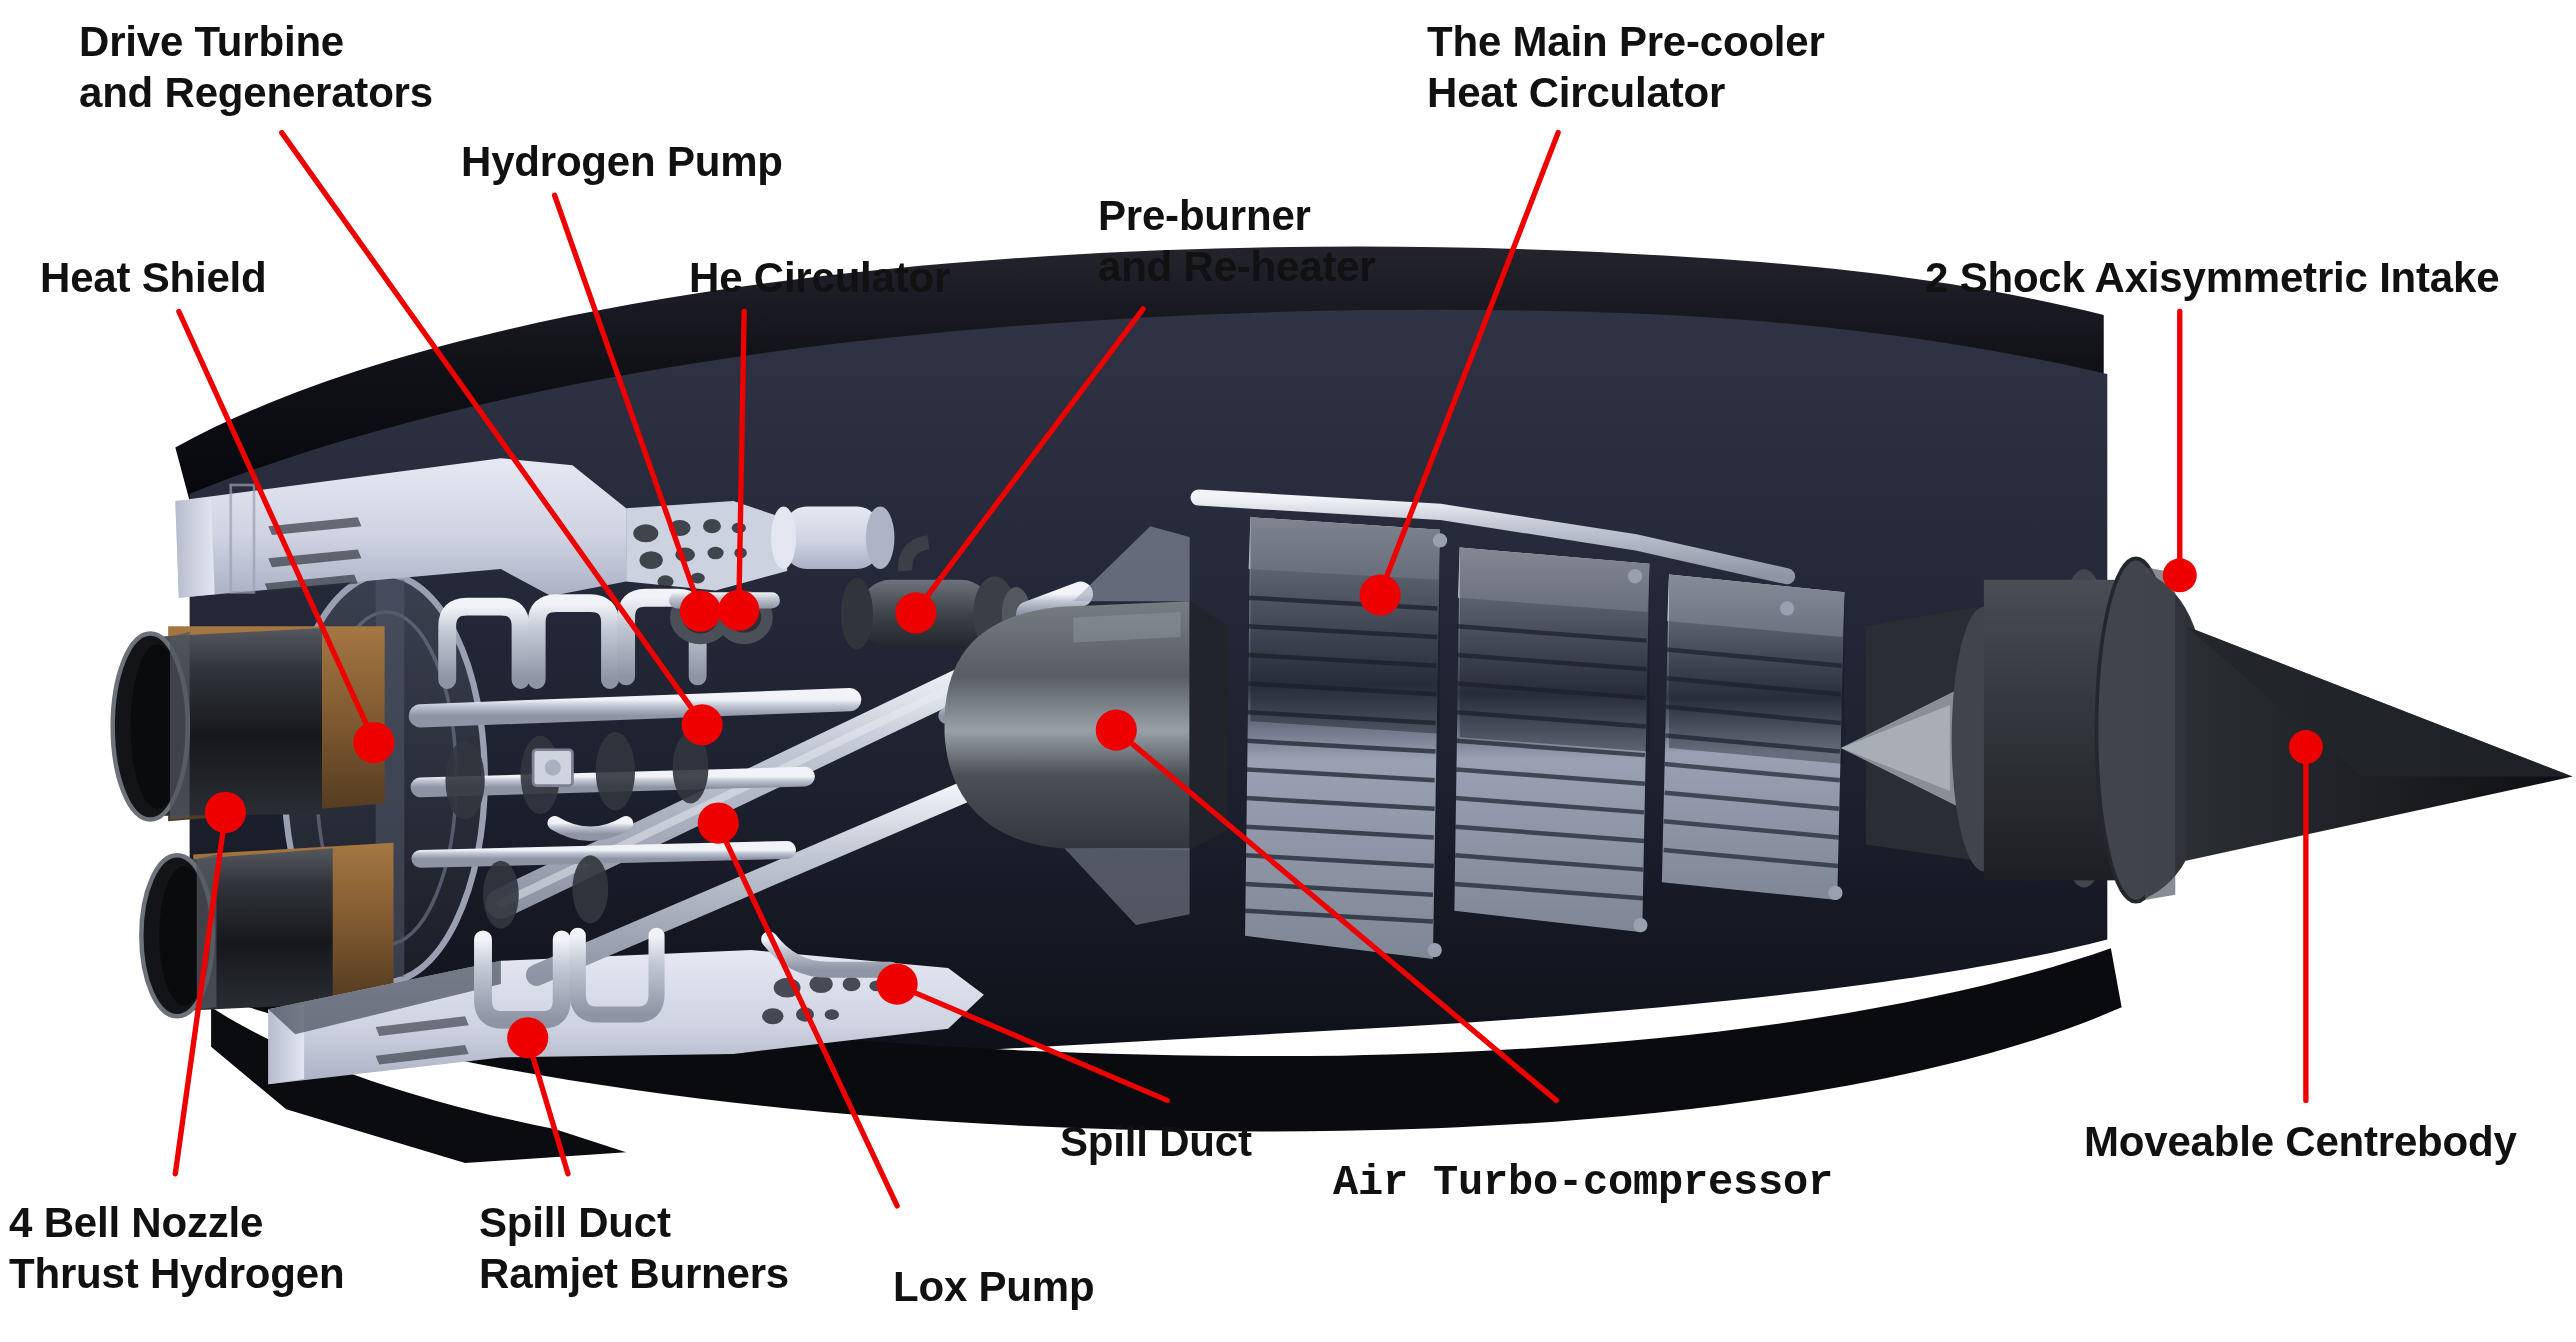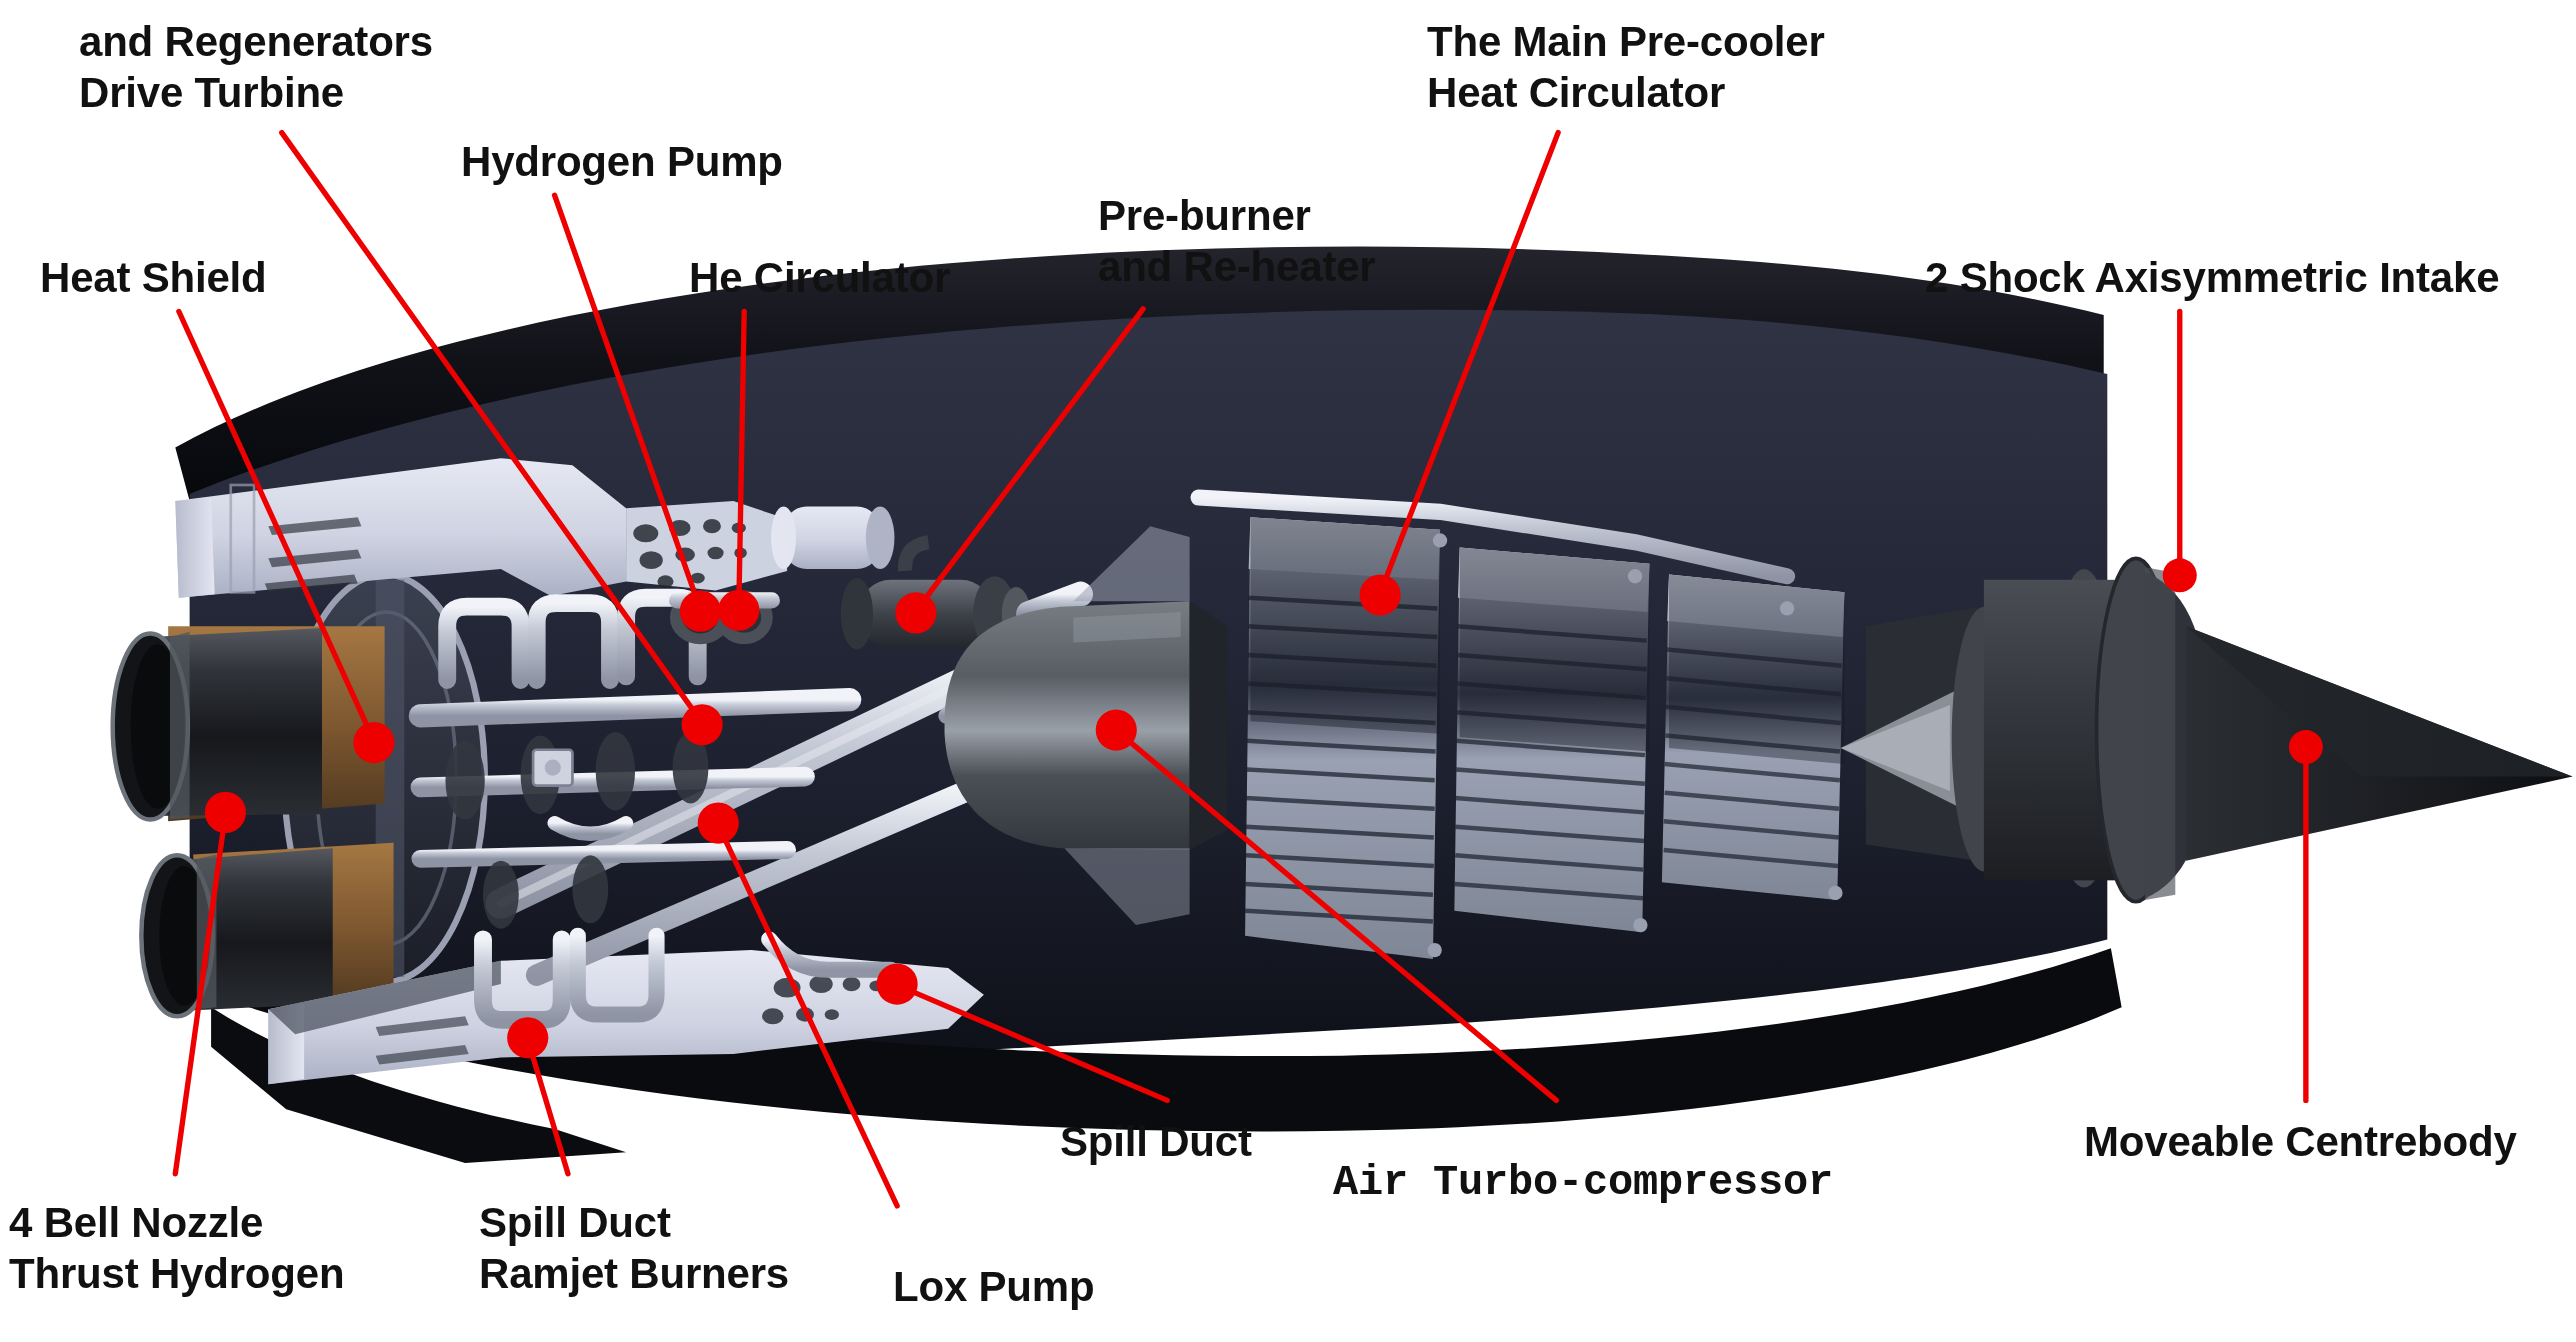--- a/index.html
+++ b/index.html
@@ -441,21 +441,21 @@
         <polyline points="1305,1230 1005,1102" fill="none" stroke="#ee0000" stroke-width="6" stroke-linecap="round" stroke-linejoin="round"></polyline>
         <circle cx="1003" cy="1100" r="23" fill="#ee0000"></circle>
         <polyline points="1740,1230 1250,818" fill="none" stroke="#ee0000" stroke-width="6" stroke-linecap="round" stroke-linejoin="round"></polyline>
         <circle cx="1248" cy="816" r="23" fill="#ee0000"></circle>
         <polyline points="2578,1230 2578,838" fill="none" stroke="#ee0000" stroke-width="6" stroke-linecap="round" stroke-linejoin="round"></polyline>
         <circle cx="2578" cy="835" r="19" fill="#ee0000"></circle>
       </g>
   </svg>
 
   <div id="label-layer">
-      <div class="callout-label label-left" style="left: 79px; top: 16px;"><div>and Regenerators</div><div>Drive Turbine</div></div>
+      <div class="callout-label label-left" style="left: 79px; top: 16px;"><div>Drive Turbine</div><div>and Regenerators</div></div>
       <div class="callout-label label-left" style="left: 461px; top: 136px;"><div>Hydrogen Pump</div></div>
       <div class="callout-label label-left" style="left: 40px; top: 252px;"><div>Heat Shield</div></div>
       <div class="callout-label label-left" style="left: 689px; top: 252px;"><div>He Circulator</div></div>
       <div class="callout-label label-left" style="left: 1087px; top: 190px; margin-left: 11px;"><div>Pre-burner</div><div>and Re-heater</div></div>
       <div class="callout-label label-left" style="left: 1427px; top: 16px;"><div>The Main Pre-cooler</div><div>Heat Circulator</div></div>
       <div class="callout-label label-left" style="left: 1925px; top: 252px;"><div>2 Shock Axisymmetric Intake</div></div>
       <div class="callout-label label-left" style="left: 9px; top: 1197px;"><div>4 Bell Nozzle</div><div>Thrust Hydrogen</div></div>
       <div class="callout-label label-left" style="left: 479px; top: 1197px;"><div>Spill Duct</div><div>Ramjet Burners</div></div>
       <div class="callout-label label-left" style="left: 881px; top: 1261px; margin-left: 12px;"><div>Lox Pump</div></div>
       <div class="callout-label label-left" style="left: 1060px; top: 1116px;"><div>Spill Duct</div></div>

